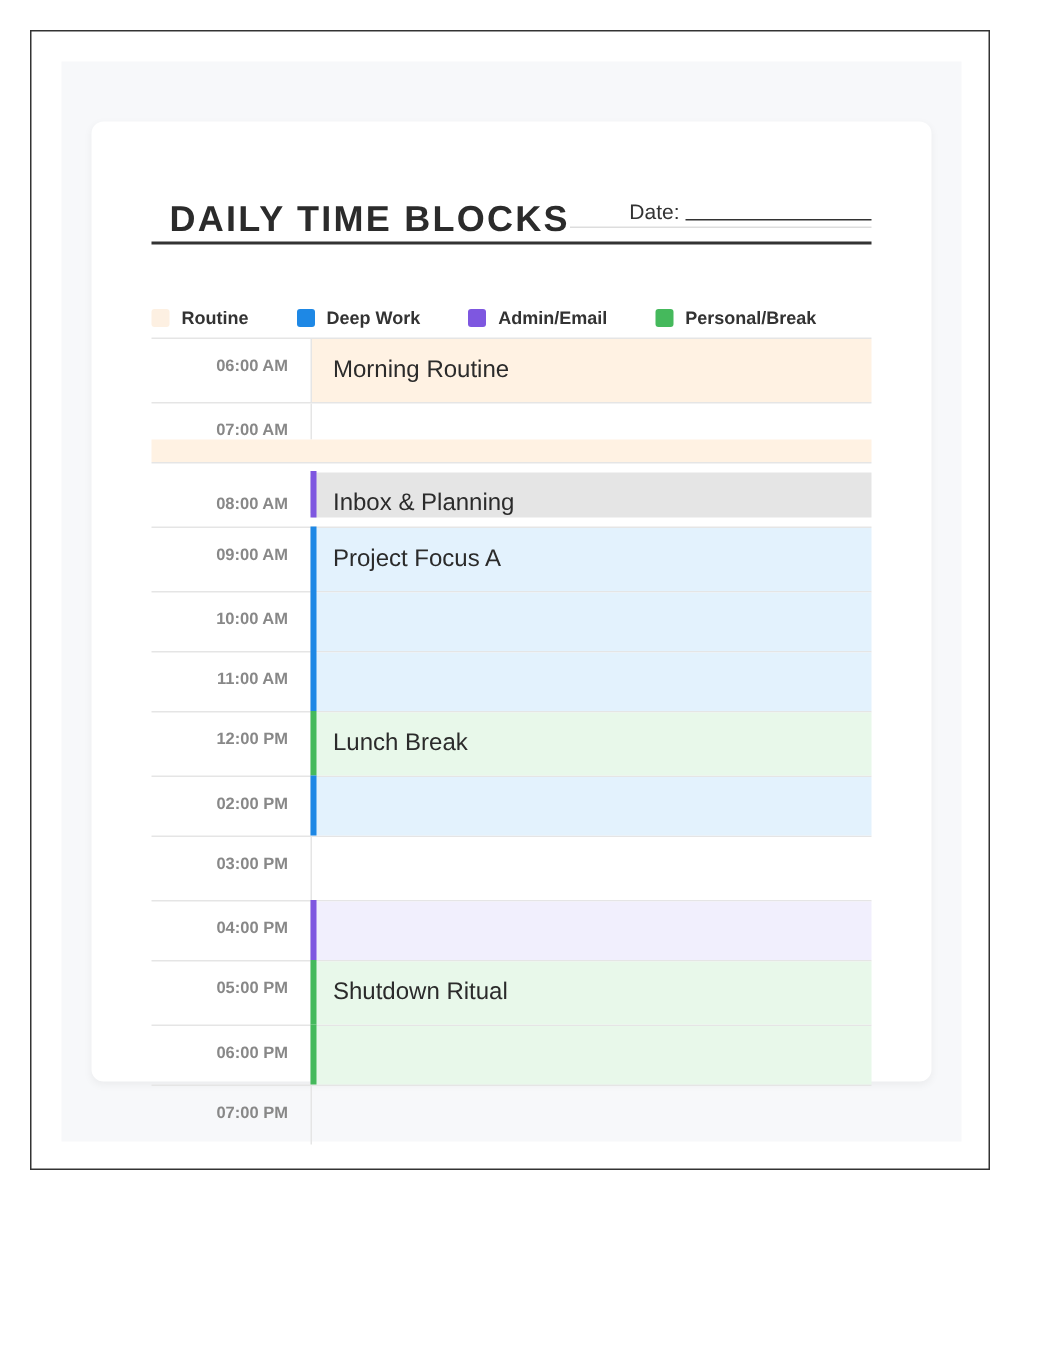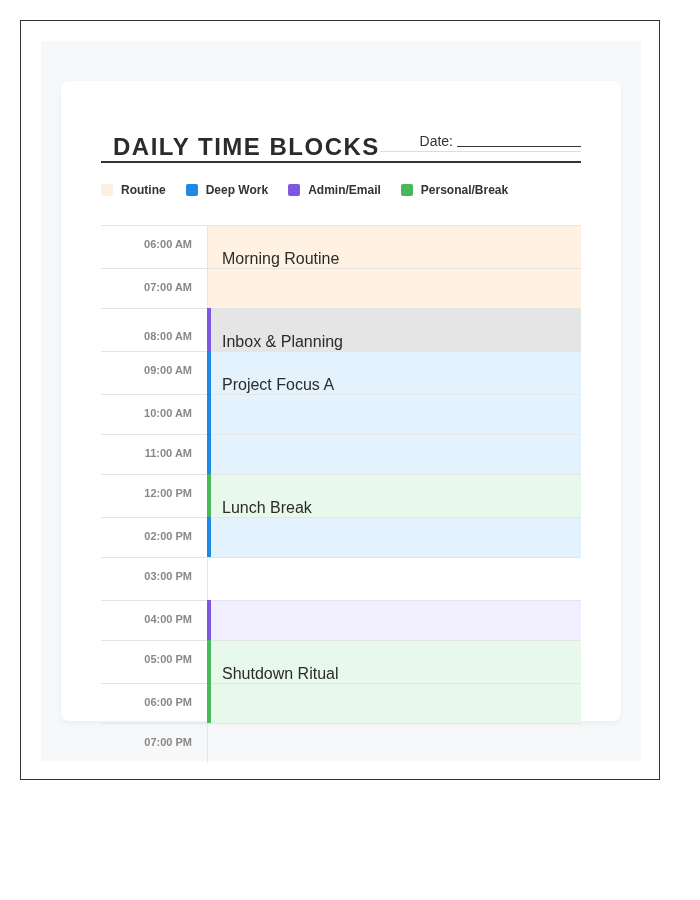--- a/index.html
+++ b/index.html
@@ -6,28 +6,28 @@
   body { width:700px; height:900px; position:relative; overflow:hidden; font-family:"Liberation Sans", sans-serif; }
   .frame { position:absolute; left:20px; top:20px; width:640px; height:760px; border:1px solid #333; box-sizing:border-box; }
   .bg { position:absolute; left:41px; top:41px; width:600px; height:720px; background:#f7f8fa; }
   .card { position:absolute; left:61px; top:81px; width:560px; height:640px; background:#ffffff; border-radius:8px; box-shadow:0 2px 6px rgba(0,0,0,0.05); }
   .content { position:absolute; left:101px; top:81px; width:480px; }
   .header { position:relative; height:80px; border-bottom:2px solid #333; }
   .title { position:absolute; left:0; top:40px; font-size:24px; font-weight:bold; letter-spacing:1.5px; color:#2b2b2b; margin:12px; line-height:28px; }
   .date-wrap { position:absolute; right:0; top:49px; display:flex; align-items:flex-end; border-bottom:1px solid #ddd; padding-left:40px; }
   .date-label { font-size:14px; color:#333; line-height:20px; }
   .date-line { display:inline-block; width:124px; border-bottom:1px solid #333; margin-left:4px; height:16px; margin-bottom:4px; }
-  .legend { display:flex; gap:0; margin-top:19px; height:16px; align-items:center;text-align:center; }
+  .legend { display:flex; gap:12px; margin-top:41px; height:16px; align-items:center;text-align:center; }
   .legend-item { display:flex; align-items:center; margin-right:20px; }
   .swatch { width:12px; height:12px; border-radius:2px; margin-right:8px; }
   .legend-label { font-size:12px; font-weight:bold; color:#333; }
   .grid { position:absolute; left:101px; top:225px; width:480px; }
   .row { display:flex; border-top:1px solid #e5e5e5; box-sizing:border-box; }
   .time { width:107px; text-align:right; padding-right:15px; box-sizing:border-box; font-size:11px; color:#888; font-weight:bold; padding-top:12px; border-right:1px solid #e5e5e5; }
-  .block { flex:1; position:relative; box-sizing:border-box; font-size:16px; color:#2b2b2b; padding-left:14px; padding-top:24px; }
+  .block { flex:1; position:relative; box-sizing:border-box; font-size:16px; color:#2b2b2b; padding-left:14px; padding-top:12px; }
   .block.bar::before { content:""; position:absolute; left:-1px; top:-1px; bottom:0; width:4px; background:var(--bar); }
 </style>
 </head>
 <body>
 
 <div class="frame"></div>
 <div class="bg"></div>
 <div class="card"></div>
 
 <div class="content">
@@ -56,21 +56,21 @@
         <span class="legend-label">Personal/Break</span>
       </div>
     </div>
 </div>
 
 <div class="grid" id="grid">
     <div class="row" style="height: 43px;">
       <div class="time">06:00 AM</div>
       <div class="block" style="background: rgb(255, 242, 227);"><span>Morning Routine</span></div>
     </div>
-    <div class="row" style="height: 40px;">
+    <div class="row" style="height: 40px; flex-direction: column;">
       <div class="time">07:00 AM</div>
       <div class="block" style="background: rgb(255, 242, 227);"></div>
     </div>
     <div class="row" style="height: 43px; align-items: center;">
       <div class="time">08:00 AM</div>
       <div class="block bar" style="background: #e5e5e5; --bar: #7e57e0;"><span>Inbox &amp; Planning</span></div>
     </div>
     <div class="row" style="height: 43px;">
       <div class="time">09:00 AM</div>
       <div class="block bar" style="background: rgb(227, 242, 253); --bar: #1e88e5;"><span>Project Focus A</span></div>

